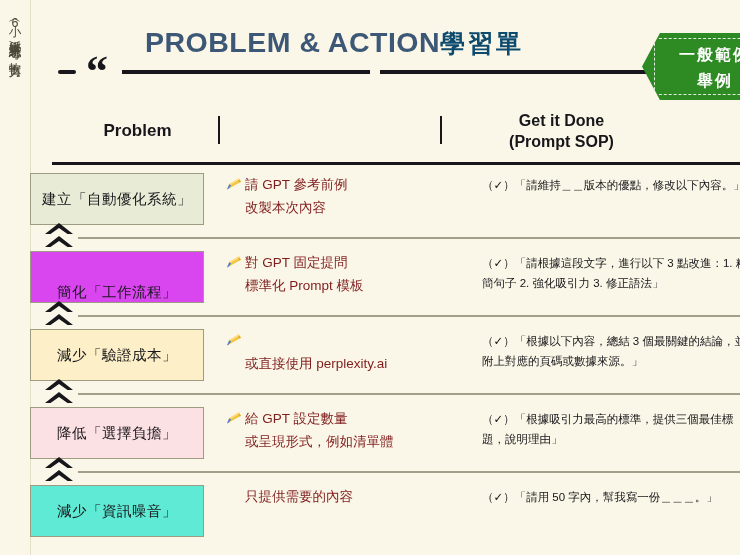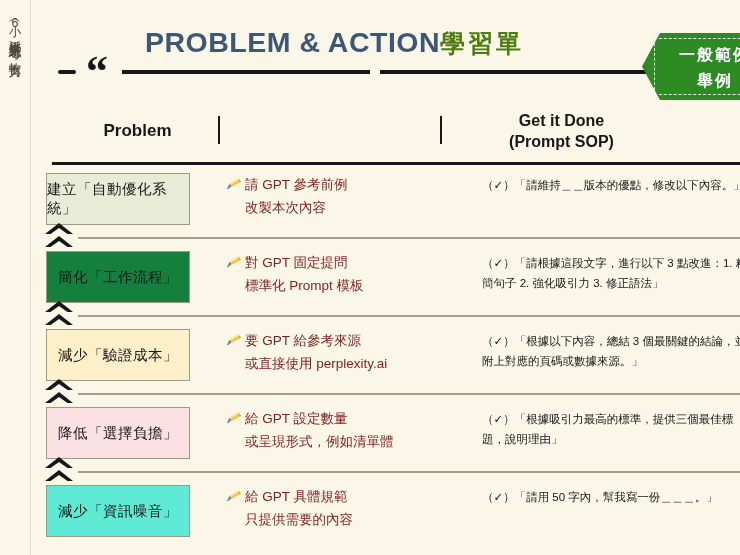--- a/index.html
+++ b/index.html
@@ -46,21 +46,21 @@
     position: absolute;
     left: 115px;
     top: 26px;
     font-size: 28.5px;
     font-weight: bold;
     color: #3c5876;
     letter-spacing: 0.5px;
     white-space: nowrap;
   }
   #title .cjk {
-    color: #4d7c0f;
+    color: #0c4a6e;
     font-size: 25px;
     letter-spacing: 3px;
   }
   #rule-dash {
     position: absolute;
     left: 28px; top: 70px;
     width: 18px; height: 4px;
     background: #17161a;
     border-radius: 2px;
   }
@@ -148,22 +148,22 @@
     position: absolute;
     left: 30px; top: 165px;
     width: 710px;
   }
   .row {
     position: relative;
     height: 78px;
   }
   .pbox {
     position: absolute;
-    left: 16px; top: 8px;
-    width: 144px; height: 52px;
+    left: 0; top: 8px;
+    width: 174px; height: 52px;
     border: 1px solid #9d9b82;
     display: flex;
     align-items: center;
     justify-content: center;
     font-size: 14.5px;
     color: #17161a;
     letter-spacing: 0.5px;
     box-sizing: border-box;
   }
   .chevrons {
@@ -254,21 +254,21 @@
         <div style="padding-left:19px"><span>改製本次內容</span></div>
       </div>
       <div class="done-cell"><span>（✓）「請維持＿＿版本的優點，修改以下內容。」</span></div>
       <div class="row-rule"></div>
       <div class="chevrons"><svg viewBox="0 0 30 26" width="30" height="26">
           <path d="M15 0 L29 11 L23.5 11 L15 5 L6.5 11 L1 11 Z" fill="#17161a"></path>
           <path d="M15 13 L29 24 L23.5 24 L15 18 L6.5 24 L1 24 Z" fill="#17161a"></path>
         </svg></div>
     </div>
     <div class="row">
-      <div class="pbox" style="background: #15803d;">
+      <div class="pbox" style="background: #d946ef; align-items: flex-end;">
         <span>簡化「工作流程」</span>
       </div>
       <div class="action-cell">
         <div><span class="pencil-icon"><svg viewBox="0 0 20 18" width="16" height="14">
               <path d="M1 16 L4 9 L16 2 L19 6 L7 13 Z" fill="#f5c542"></path>
               <path d="M1 16 L4 9 L6.5 10.7 L3.5 14.8 Z" fill="#4a7fd6"></path>
               <path d="M16 2 L19 6 L17 7.2 L14 3.2 Z" fill="#e0ac2b"></path>
               <path d="M4 9 L16 2 L17 3.4 L5 10.4 Z" fill="#ffe08a"></path>
             </svg></span><span>對 GPT 固定提問</span></div>
         <div style="padding-left:19px"><span>標準化 Prompt 模板</span></div>
@@ -283,21 +283,21 @@
     <div class="row">
       <div class="pbox" style="background: rgb(253, 240, 200);">
         <span>減少「驗證成本」</span>
       </div>
       <div class="action-cell">
         <div><span class="pencil-icon"><svg viewBox="0 0 20 18" width="16" height="14">
               <path d="M1 16 L4 9 L16 2 L19 6 L7 13 Z" fill="#f5c542"></path>
               <path d="M1 16 L4 9 L6.5 10.7 L3.5 14.8 Z" fill="#4a7fd6"></path>
               <path d="M16 2 L19 6 L17 7.2 L14 3.2 Z" fill="#e0ac2b"></path>
               <path d="M4 9 L16 2 L17 3.4 L5 10.4 Z" fill="#ffe08a"></path>
-            </svg></span><span>要 GPT 給參考來源</span></div>
+            </svg></span></div>
         <div style="padding-left:19px"><span>或直接使用 perplexity.ai</span></div>
       </div>
       <div class="done-cell"><span>（✓）「根據以下內容，總結 3 個最關鍵的結論，並附上對應的頁碼或數據來源。」</span></div>
       <div class="row-rule"></div>
       <div class="chevrons"><svg viewBox="0 0 30 26" width="30" height="26">
           <path d="M15 0 L29 11 L23.5 11 L15 5 L6.5 11 L1 11 Z" fill="#17161a"></path>
           <path d="M15 13 L29 24 L23.5 24 L15 18 L6.5 24 L1 24 Z" fill="#17161a"></path>
         </svg></div>
     </div>
     <div class="row">
@@ -318,23 +318,17 @@
       <div class="chevrons"><svg viewBox="0 0 30 26" width="30" height="26">
           <path d="M15 0 L29 11 L23.5 11 L15 5 L6.5 11 L1 11 Z" fill="#17161a"></path>
           <path d="M15 13 L29 24 L23.5 24 L15 18 L6.5 24 L1 24 Z" fill="#17161a"></path>
         </svg></div>
     </div>
     <div class="row">
       <div class="pbox" style="background: #5eead4;">
         <span>減少「資訊噪音」</span>
       </div>
       <div class="action-cell">
-        <div><span class="pencil-icon"><svg viewBox="0 0 20 18" width="16" height="14">
-              <path d="M1 16 L4 9 L16 2 L19 6 L7 13 Z" fill="#f5c542"></path>
-              <path d="M1 16 L4 9 L6.5 10.7 L3.5 14.8 Z" fill="#4a7fd6"></path>
-              <path d="M16 2 L19 6 L17 7.2 L14 3.2 Z" fill="#e0ac2b"></path>
-              <path d="M4 9 L16 2 L17 3.4 L5 10.4 Z" fill="#ffe08a"></path>
-            </svg></span><span>給 GPT 具體規範</span></div>
         <div style="padding-left:19px"><span>只提供需要的內容</span></div>
       </div>
       <div class="done-cell"><span>（✓）「請用 50 字內，幫我寫一份＿＿＿。」</span></div>
     </div>
   </div>
 
 </body></html>

